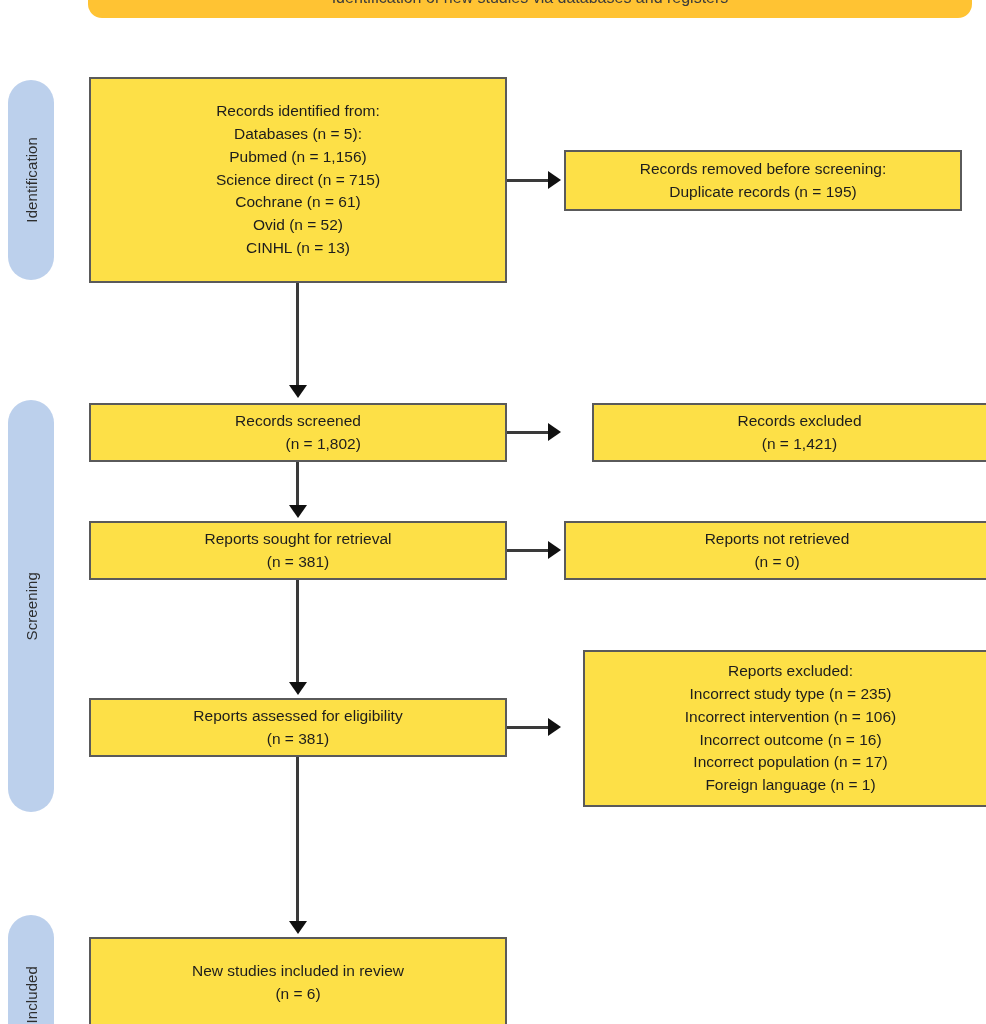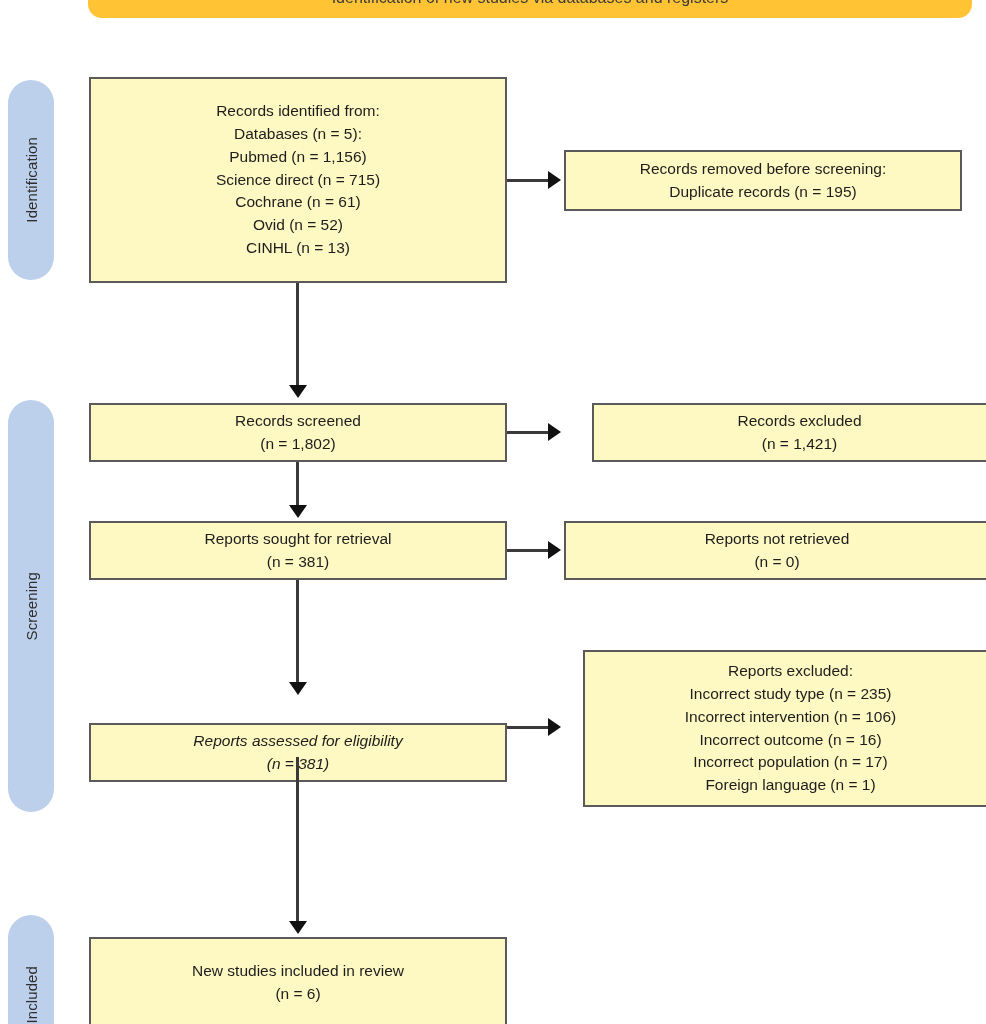--- a/index.html
+++ b/index.html
@@ -62,39 +62,39 @@
   }
   #rail-identification { top: 80px;  height: 200px; }
   #rail-screening     { top: 400px; height: 412px; }
   #rail-included      { top: 915px; height: 160px; }
 
   
   .box {
     position: absolute;
     box-sizing: border-box;
     border: 2px solid #5a5a5a;
-    background: #fef9c3;
+    background: #fde047;
     display: flex;
     align-items: center;
     justify-content: center;
     text-align: center;
   }
   .box-text {
     font-size: 15.5px;
     line-height: 1.48;
     color: #1d1d1d;
     padding: 2px 8px;
     white-space: pre-line;
   }
 
   
   #box-identified      { left: 89px; top: 77px;  width: 418px; height: 206px; }
-  #box-screened        { left: 89px; top: 403px; width: 418px; height: 59px; }
+  #box-screened        { left: 89px; top: 403px; width: 418px; height: 59px; text-align: right; }
   #box-sought          { left: 89px; top: 521px; width: 418px; height: 59px; }
-  #box-assessed        { left: 89px; top: 723px; width: 418px; height: 59px; font-style: italic; }
+  #box-assessed        { left: 89px; top: 698px; width: 418px; height: 59px; }
   #box-included        { left: 89px; top: 937px; width: 418px; height: 91px; }
 
   
   #box-removed         { left: 564px; top: 150px; width: 398px; height: 61px; }
   #box-excluded-recs   { left: 592px; top: 403px; width: 415px; height: 59px; }
   #box-not-retrieved   { left: 564px; top: 521px; width: 426px; height: 59px; }
   #box-excluded-reps   { left: 564px; top: 650px; width: 415px; height: 157px; margin-left: 19px; }
 
   
   .vline {

